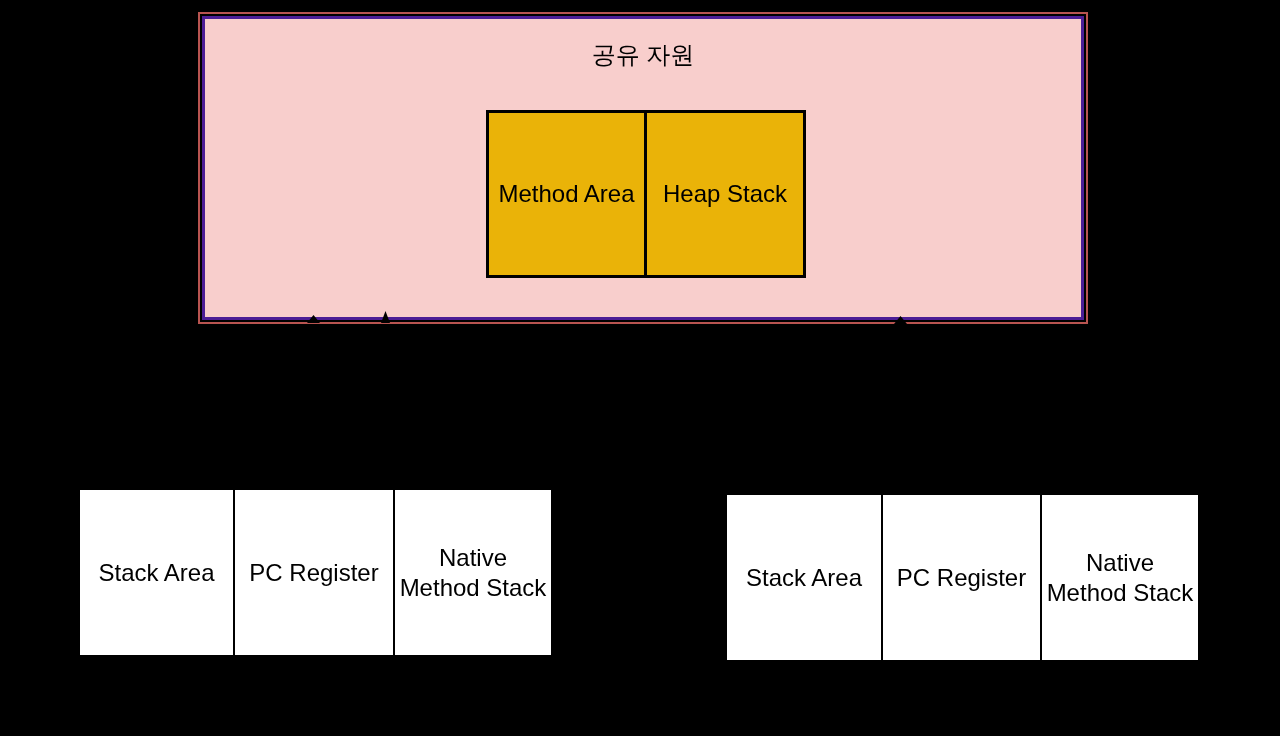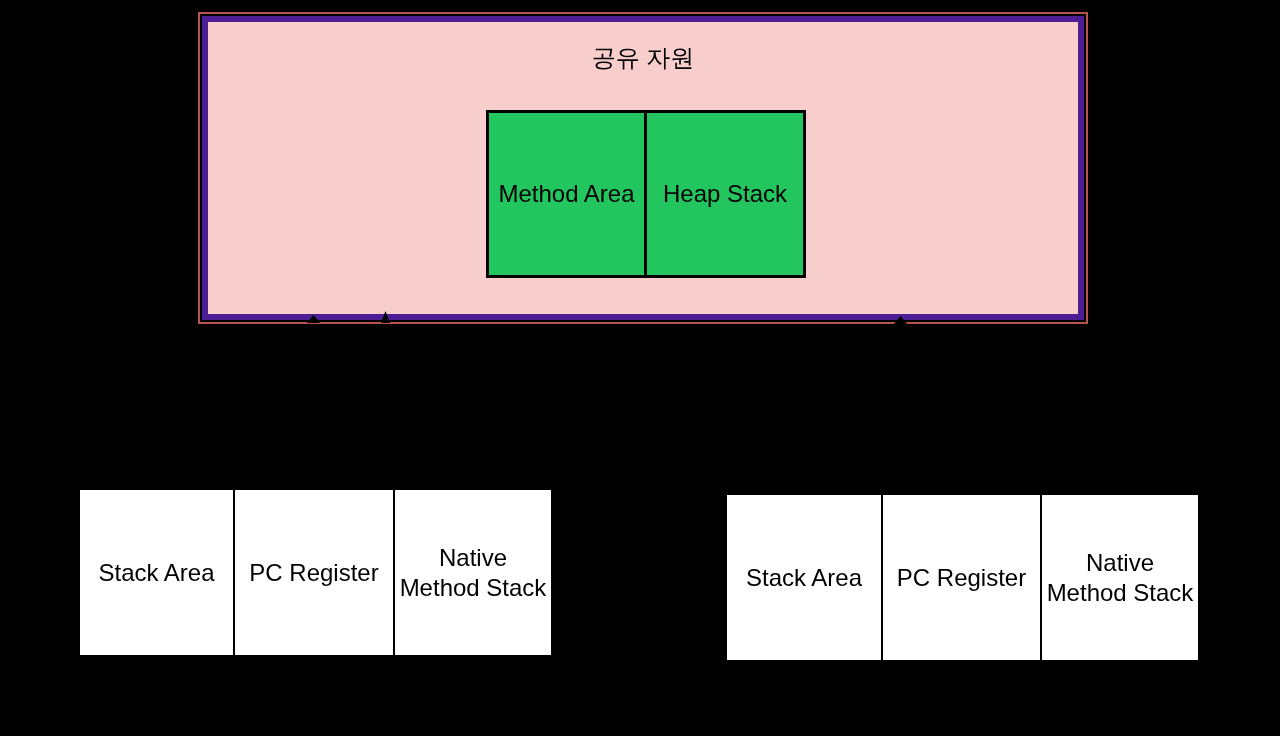--- a/index.html
+++ b/index.html
@@ -14,40 +14,40 @@
   .abs { position:absolute; }
 
   
   .sr-outer {
     left:198px; top:12px; width:890px; height:312px;
     border:2px solid #b85450;
     background:transparent;
   }
   .sr-inner {
     left:202px; top:16px; width:882px; height:304px;
-    border:6px solid #4c1d95;
+    border:3px solid #4c1d95;
     background:#f8cecc;
   }
   .sr-title {
     width:100%;
     margin-top:22px;
     text-align:center;
     font-size:24px;
     line-height:28px;
     color:#000000;
   }
 
   
   .mh-row {
     left:486px; top:110px;
     display:flex;
   }
   .mh-cell {
     width:161px; height:168px;
-    background:#22c55e;
+    background:#eab308;
     border:3px solid #000000;
     display:flex; align-items:center; justify-content:center;
     text-align:center;
     font-size:24px; line-height:30px;
   }
   .mh-cell + .mh-cell { margin-left:-3px; width:162px; }
 
   
   .thread-row { display:flex; }
   .thread-row.t1 { left:78px;  top:488px; }

